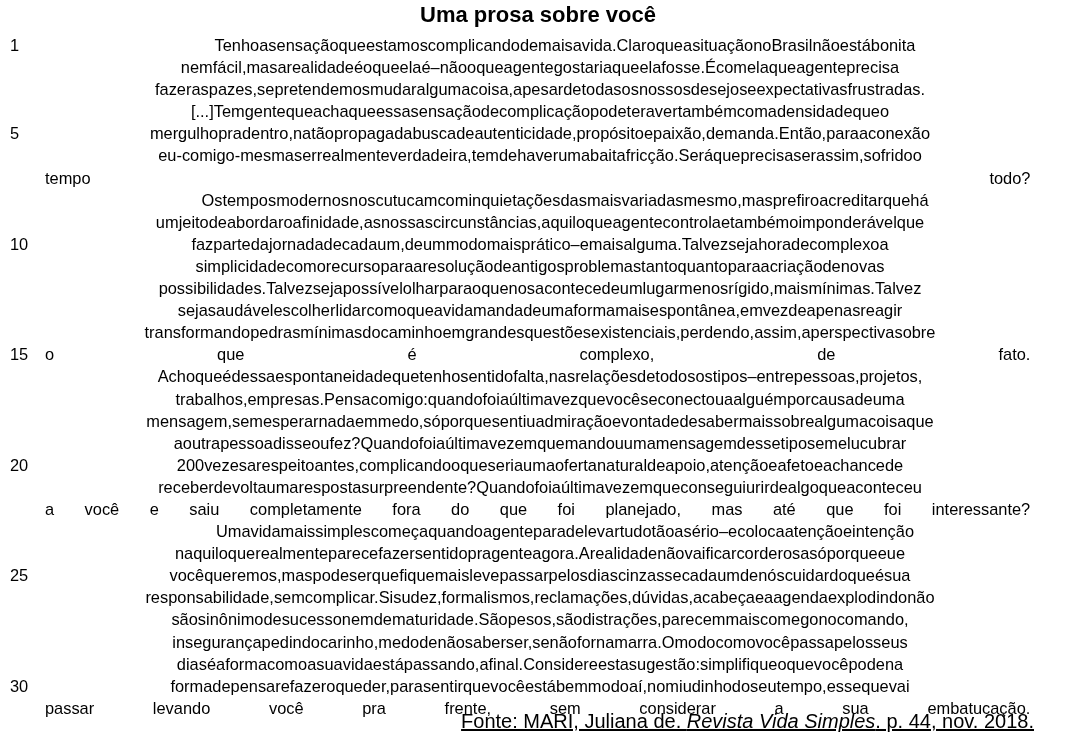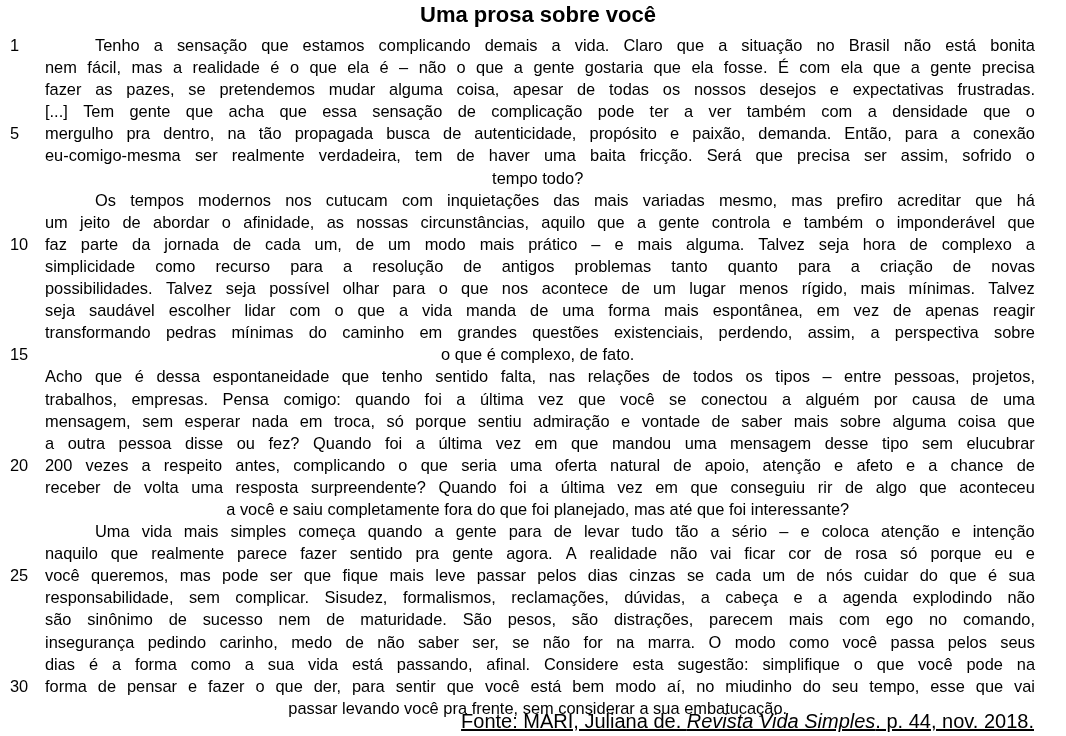--- a/index.html
+++ b/index.html
@@ -15,23 +15,23 @@
     .line {
       position: relative; height: 22.1px; line-height: 22px; font-size: 16.4px;
     }
     .ln {
       position: absolute; left: 10px; width: 30px; text-align: left;
       font-size: 16.4px;
     }
     .txt {
       position: absolute; left: 45px; width: 990px;
       text-align: justify; text-align-last: justify; white-space: nowrap;
-      display: flex; justify-content: space-between;
+      display: flex; justify-content: center;
     }
-    .txt.last { justify-content: center; }
+    .txt.last { justify-content: space-between; }
     .txt.last span.w { margin-right: 4.6px; }
     .txt.indent { left: 95px; width: 940px; }
     .txt span.w { white-space: pre; }
     .source {
       position: absolute; top: 710px; right: 32px; font-size: 20px; line-height: 22px; text-decoration: underline;
     }
     .source i { font-style: italic; }
   </style>
 </head>
 <body>
@@ -412,21 +412,21 @@
       </span>
     </div>
     <div class="line">
       <span class="ln"></span>
       <span class="txt">
         <span class="w">mensagem,</span>
         <span class="w">sem</span>
         <span class="w">esperar</span>
         <span class="w">nada</span>
         <span class="w">em</span>
-        <span class="w">troca,</span>
+        <span class="w">medo,</span>
         <span class="w">só</span>
         <span class="w">porque</span>
         <span class="w">sentiu</span>
         <span class="w">admiração</span>
         <span class="w">e</span>
         <span class="w">vontade</span>
         <span class="w">de</span>
         <span class="w">saber</span>
         <span class="w">mais</span>
         <span class="w">sobre</span>

